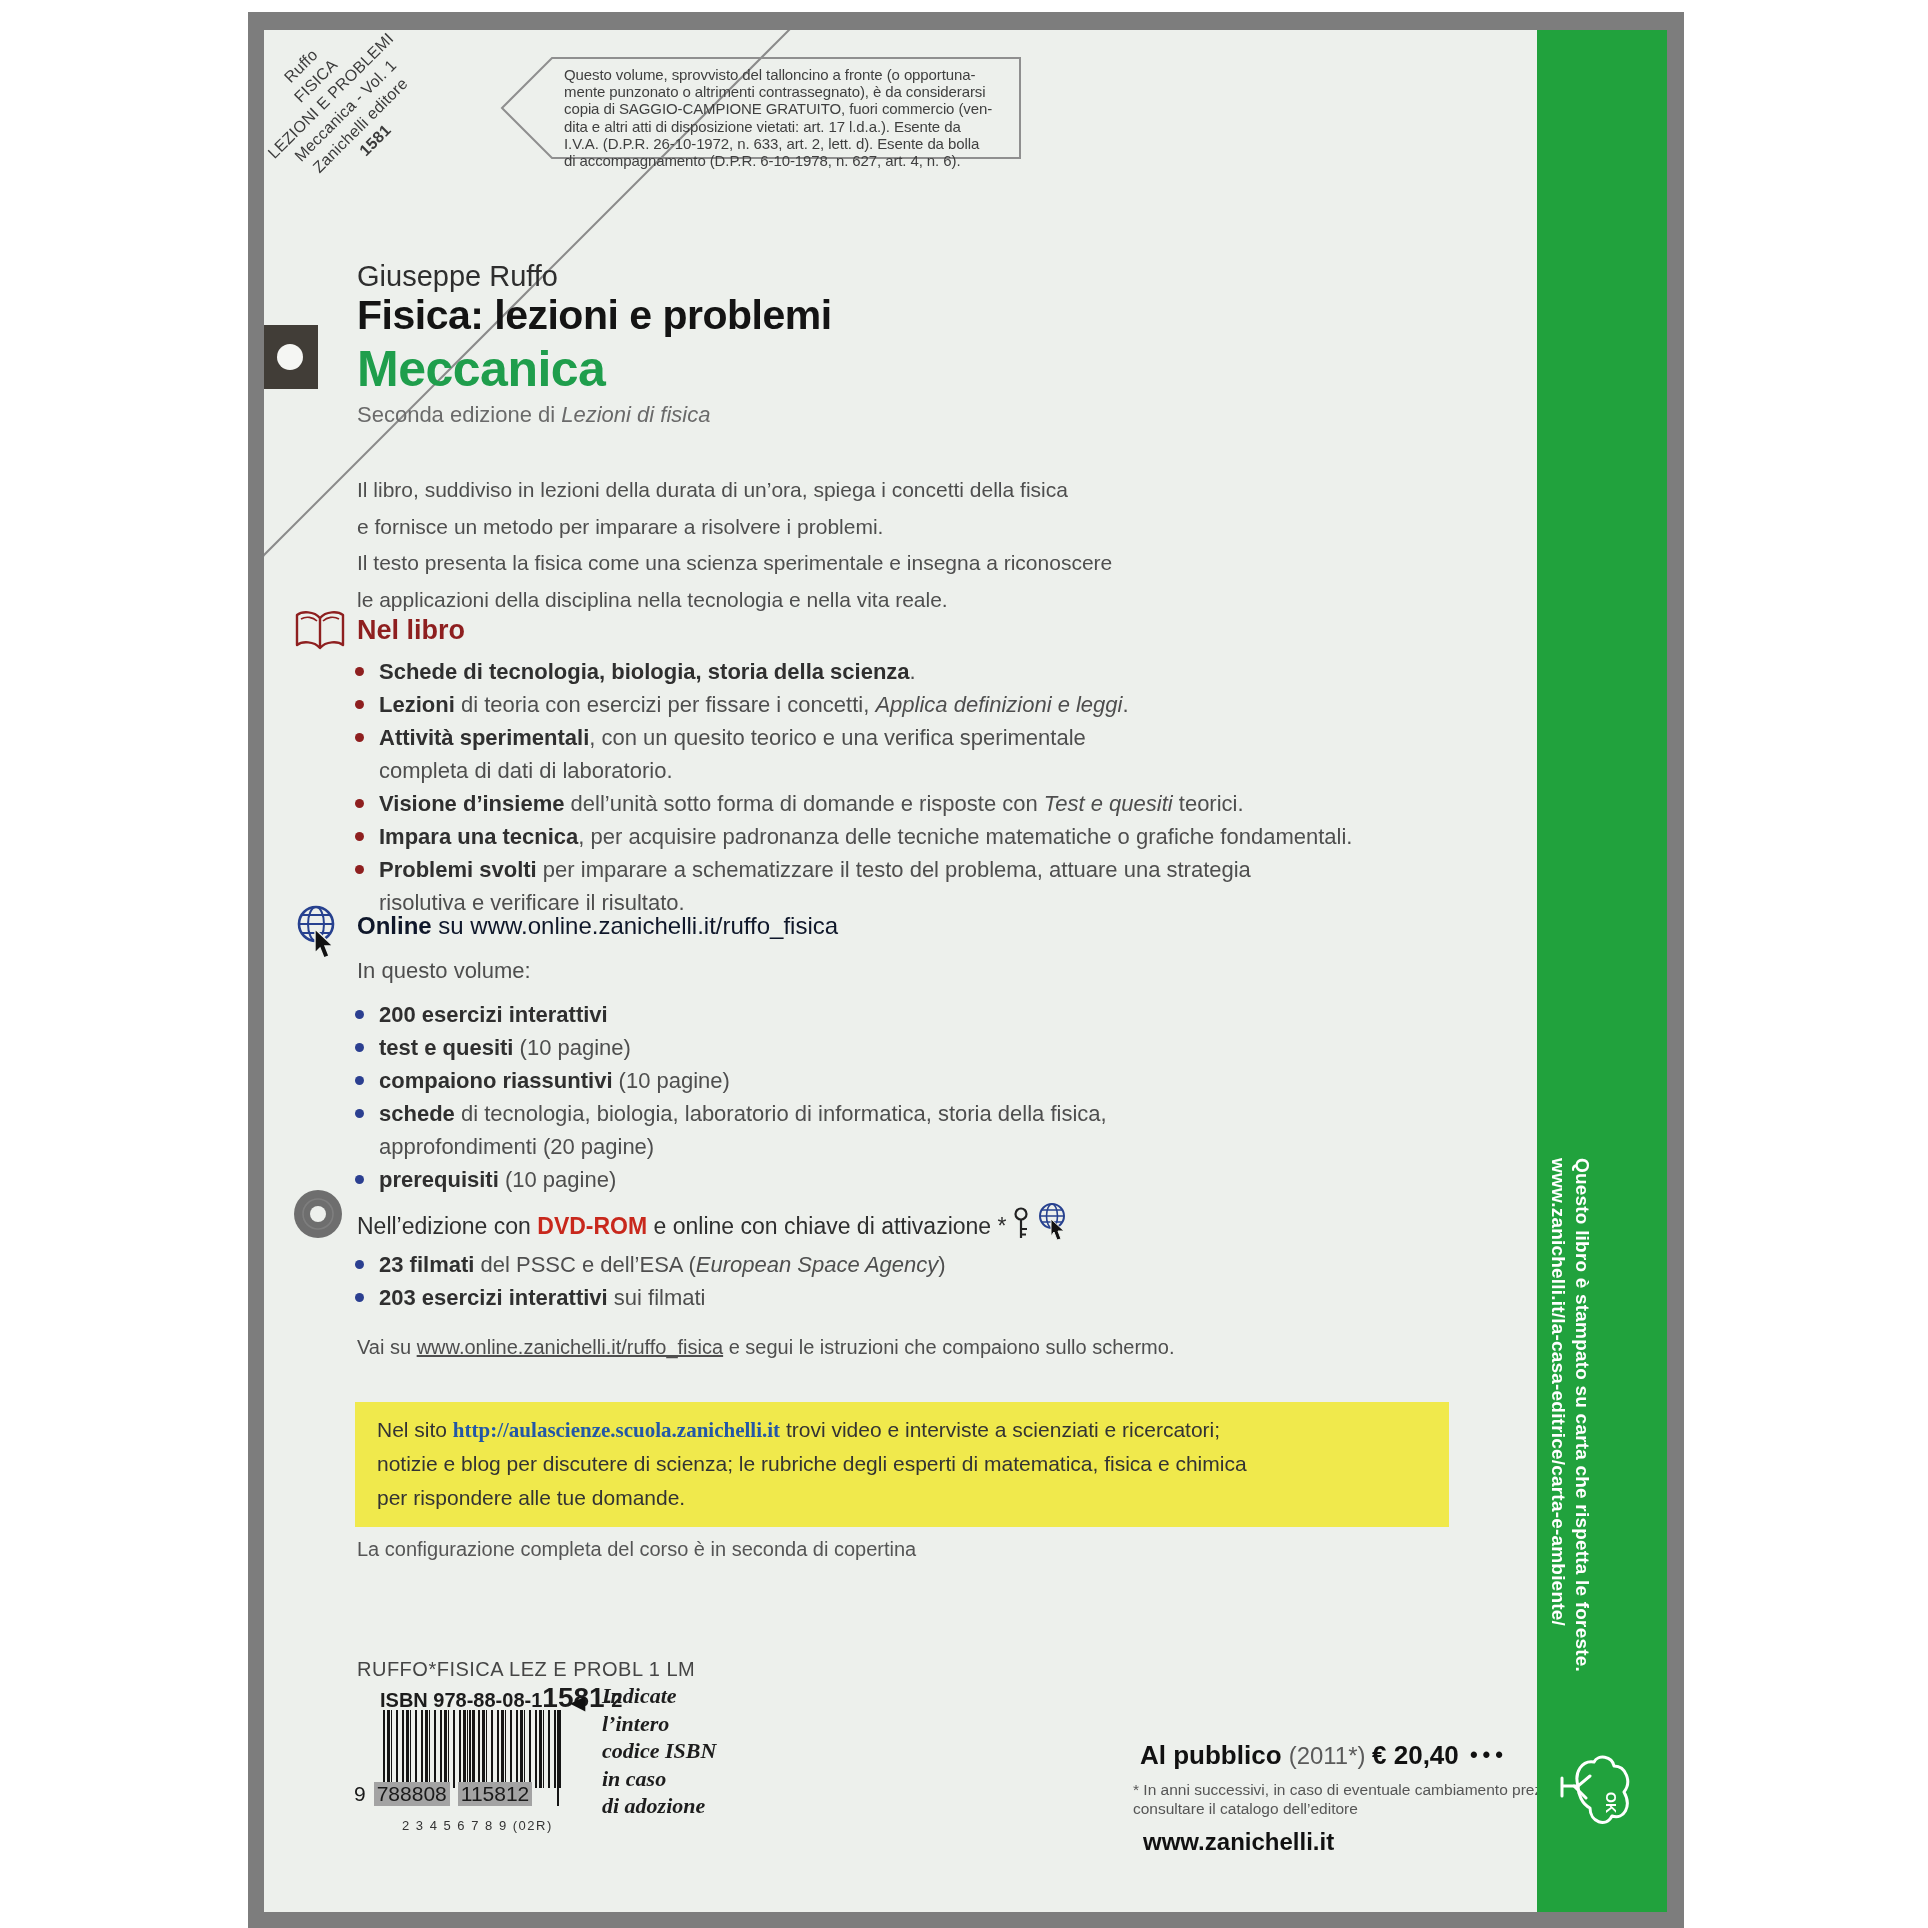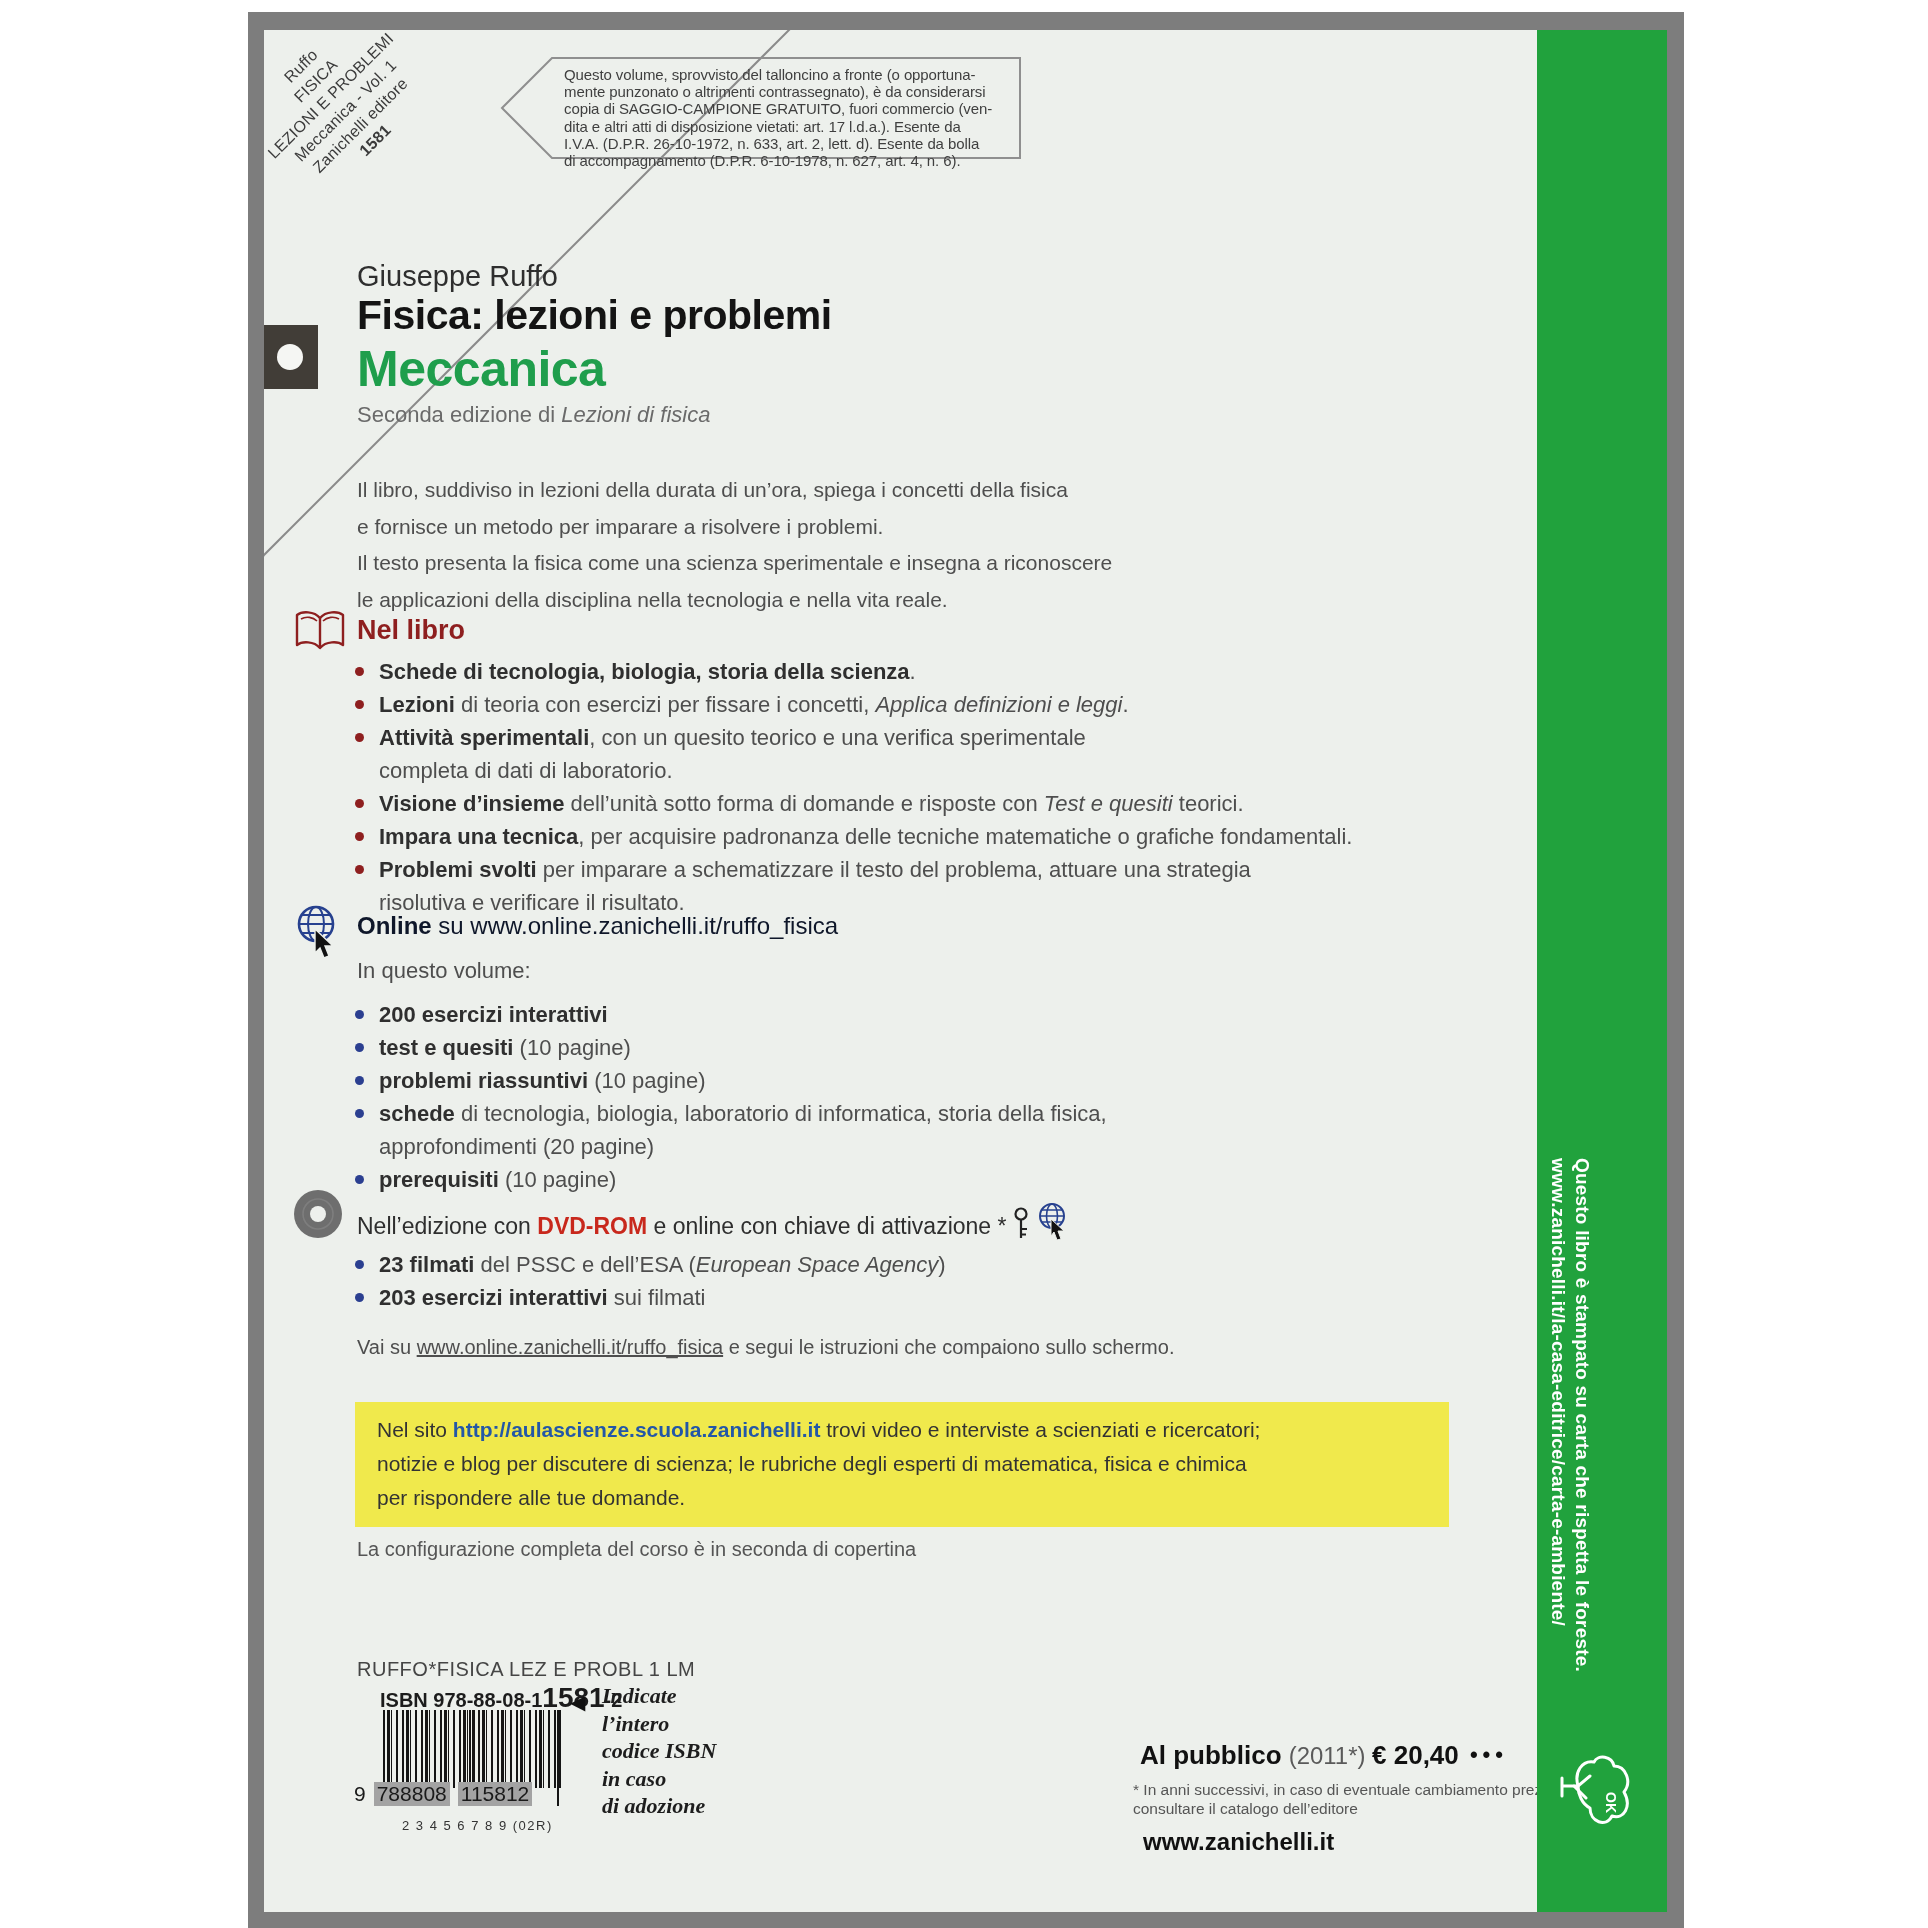--- a/index.html
+++ b/index.html
@@ -53,21 +53,21 @@
   ul.blist li .bullet{position:absolute;left:12px;top:12px;width:9px;height:9px;border-radius:50%;}
   .nel-list .bullet{background:#8e1f1f;}
   .on-list .bullet,.dvd-list .bullet{background:#2b3f90;}
 
   .vai-line{position:absolute;left:93px;top:1306px;font-size:20px;color:#4e4e4e;white-space:nowrap;}
   .vai-line .seg-u{text-decoration:underline;}
 
   .promo-box{position:absolute;left:91px;top:1372px;width:1094px;background:#f0e94c;
     padding:11px 22px 12px 22px;font-size:21px;line-height:34px;color:#333333;white-space:nowrap;box-sizing:border-box;}
   .promo-box .seg-b{font-weight:700;}
-  .c-blue{color:#2357a7;}
+  .c-blue{color:#2357a7;font-family:Liberation Serif, serif;}
   .c-red{color:#c8281c;}
   .c-muted{color:#5a5a5a;font-weight:400;font-size:.92em;}
   .c-dots{letter-spacing:5px;font-size:22px;vertical-align:2px;}
   .seg-i{font-style:italic;}
   .seg-b{font-weight:700;}
   .seg-u{text-decoration:underline;}
 
   .config-line{position:absolute;left:93px;top:1508px;font-size:20px;color:#555555;}
 
   
@@ -142,21 +142,21 @@
         <circle cx="24" cy="24" r="17" fill="none" stroke="#27418f" stroke-width="2.6"></circle>
         <ellipse cx="24" cy="24" rx="8" ry="17" fill="none" stroke="#27418f" stroke-width="2"></ellipse>
         <path d="M7 24 H41 M10 15 H38 M10 33 H38" fill="none" stroke="#27418f" stroke-width="2"></path>
         <polygon points="23,29 41,46 33,46 37,56 32,58 28,48 23,53" fill="#121212" stroke="#edf0ec" stroke-width="1.4"></polygon>
       </svg>
       <div class="online-head"><span class="seg-b">Online</span><span> su www.online.zanichelli.it/ruffo_fisica</span></div>
       <div class="in-questo">In questo volume:</div>
       <ul class="blist on-list">
           <li><span class="bullet"></span><span class="li-text"><span class="seg-b">200 esercizi interattivi</span></span></li>
           <li><span class="bullet"></span><span class="li-text"><span class="seg-b">test e quesiti</span><span> (10 pagine)</span></span></li>
-          <li><span class="bullet"></span><span class="li-text"><span class="seg-b">problemi riassuntivi</span><span> (10 pagine)</span></span></li>
+          <li><span class="bullet"></span><span class="li-text"><span class="seg-b">compaiono riassuntivi</span><span> (10 pagine)</span></span></li>
           <li><span class="bullet"></span><span class="li-text"><span class="seg-b">schede</span><span> di tecnologia, biologia, laboratorio di informatica, storia della fisica,</span><br><span>approfondimenti (20 pagine)</span></span></li>
           <li><span class="bullet"></span><span class="li-text"><span class="seg-b">prerequisiti</span><span> (10 pagine)</span></span></li>
         </ul>
 
       <svg class="disc-icon" width="56" height="56" viewBox="0 0 56 56">
         <circle cx="28" cy="28" r="24" fill="#6e6e6e"></circle>
         <circle cx="28" cy="28" r="15" fill="none" stroke="#7e7e7e" stroke-width="1.6"></circle>
         <circle cx="28" cy="28" r="8" fill="#eef0ed"></circle>
       </svg>
       <div class="dvd-head"><span><span>Nell’edizione con </span><span class="seg-b c-red">DVD-ROM</span><span> e online con chiave di attivazione *</span></span><svg class="inline-ic" width="18" height="36" viewBox="0 0 18 36">

